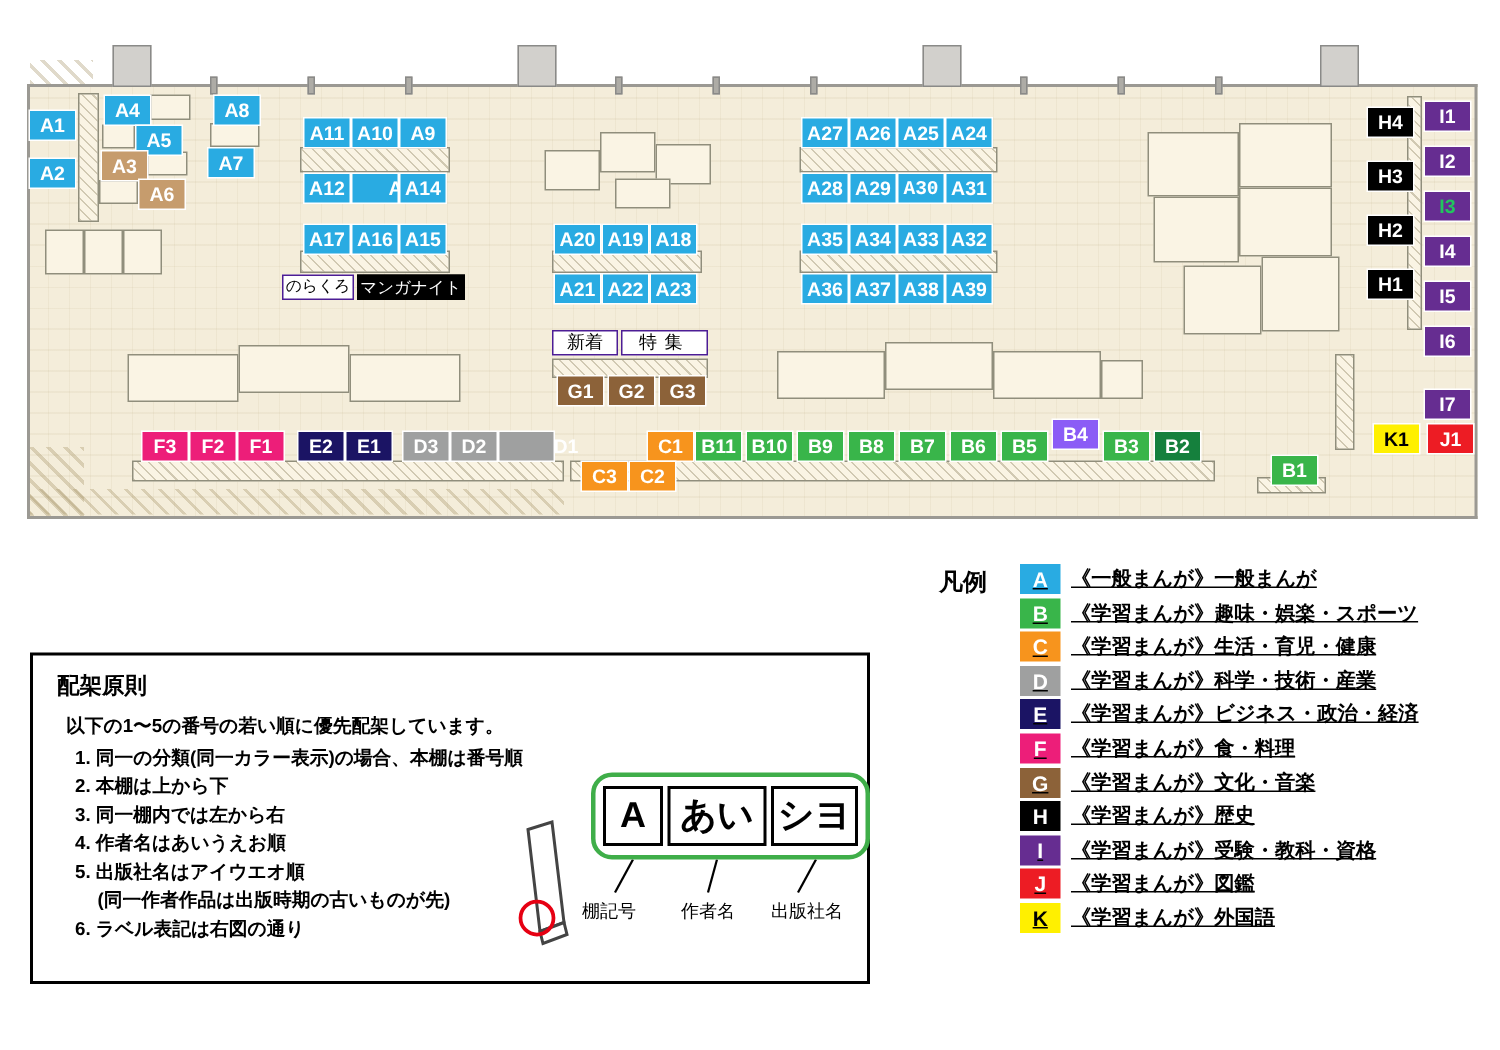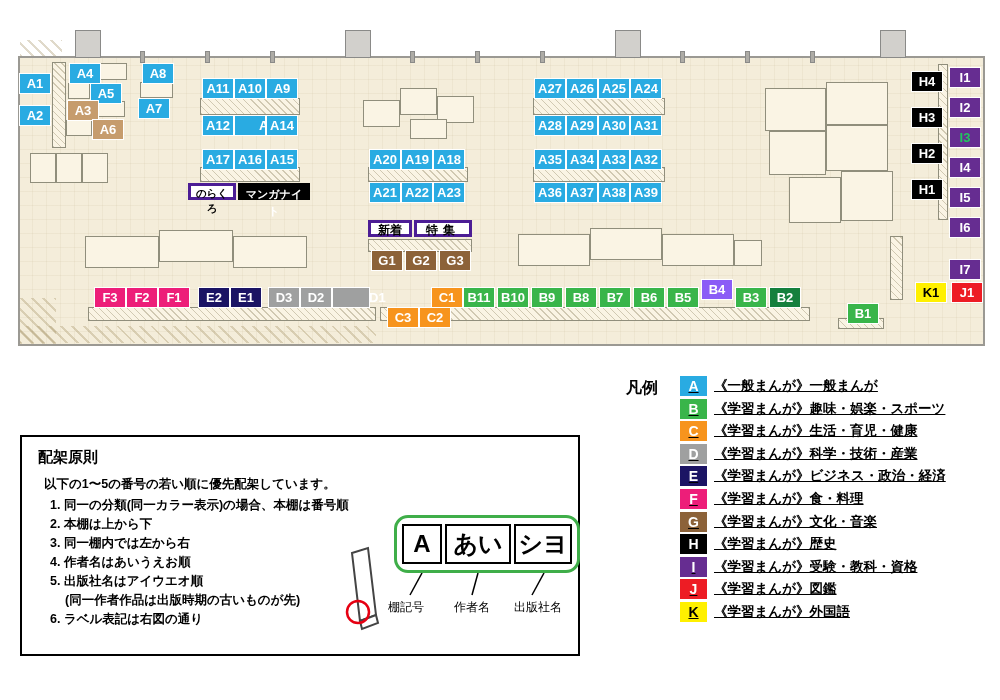--- a/index.html
+++ b/index.html
@@ -22,22 +22,22 @@
   .pillar{position:absolute;background:#d2d0cc;border:1px solid #8a8a88;box-sizing:border-box;}
   .tick{position:absolute;width:5px;height:12px;background:#aeaca6;border:1px solid #8a8a88;box-sizing:border-box;}
   .shelf{position:absolute;background:#faf4e4;border:1px solid #908e7c;box-sizing:border-box;}
   .hatch{background-image:repeating-linear-gradient(45deg, rgba(141,130,96,.38) 0 1px, transparent 1px 5px);}
   .band{position:absolute;background-image:repeating-linear-gradient(45deg, rgba(166,148,104,.35) 0 2px, transparent 2px 8px);}
   .tag{
     position:absolute;width:30px;height:19px;line-height:19px;text-align:center;
     font-size:13px;font-weight:bold;box-sizing:border-box;box-shadow:0 0 0 1px #ffffff;
   }
   .note{
-    position:absolute;height:17px;line-height:15px;text-align:center;font-size:11px;font-weight:bold;
-    background:#fff;border:3px solid #4c1d95;color:#000;box-sizing:border-box;
+    position:absolute;height:17px;line-height:15px;text-align:center;font-size:11px;font-weight:normal;
+    background:#fff;border:1px solid #4c1d95;color:#000;box-sizing:border-box;
   }
   .note.dark{background:#000;color:#fff;border-color:#000;line-height:17px;}
   
   #principles{
     position:absolute;left:20px;top:435px;width:560px;height:221px;
     border:2px solid #000;background:#fff;box-sizing:border-box;
   }
   .pr-title{position:absolute;left:16px;top:11px;font-size:15px;font-weight:bold;}
   .pr-intro{position:absolute;left:22px;top:39px;font-size:12.5px;font-weight:bold;}
   .pr-items{position:absolute;left:28px;top:59px;font-size:12.5px;line-height:19px;font-weight:bold;}
@@ -151,21 +151,21 @@
   <div class="tag" style="left: 434px; top: 150px; background-color: rgb(41, 171, 226); color: rgb(255, 255, 255);">A18</div>
   <div class="tag" style="left: 370px; top: 183px; background-color: rgb(41, 171, 226); color: rgb(255, 255, 255);">A21</div>
   <div class="tag" style="left: 402px; top: 183px; background-color: rgb(41, 171, 226); color: rgb(255, 255, 255);">A22</div>
   <div class="tag" style="left: 434px; top: 183px; background-color: rgb(41, 171, 226); color: rgb(255, 255, 255);">A23</div>
   <div class="tag" style="left: 535px; top: 79px; background-color: rgb(41, 171, 226); color: rgb(255, 255, 255);">A27</div>
   <div class="tag" style="left: 567px; top: 79px; background-color: rgb(41, 171, 226); color: rgb(255, 255, 255);">A26</div>
   <div class="tag" style="left: 599px; top: 79px; background-color: rgb(41, 171, 226); color: rgb(255, 255, 255);">A25</div>
   <div class="tag" style="left: 631px; top: 79px; background-color: rgb(41, 171, 226); color: rgb(255, 255, 255);">A24</div>
   <div class="tag" style="left: 535px; top: 116px; background-color: rgb(41, 171, 226); color: rgb(255, 255, 255);">A28</div>
   <div class="tag" style="left: 567px; top: 116px; background-color: rgb(41, 171, 226); color: rgb(255, 255, 255);">A29</div>
-  <div class="tag" style="left: 599px; top: 116px; background-color: rgb(41, 171, 226); color: rgb(255, 255, 255);">A30</div>
+  <div class="tag" style="left: 599px; top: 116px; background-color: rgb(41, 171, 226); color: rgb(255, 255, 255); font-family: Liberation Mono, monospace;">A30</div>
   <div class="tag" style="left: 631px; top: 116px; background-color: rgb(41, 171, 226); color: rgb(255, 255, 255);">A31</div>
   <div class="tag" style="left: 535px; top: 150px; background-color: rgb(41, 171, 226); color: rgb(255, 255, 255);">A35</div>
   <div class="tag" style="left: 567px; top: 150px; background-color: rgb(41, 171, 226); color: rgb(255, 255, 255);">A34</div>
   <div class="tag" style="left: 599px; top: 150px; background-color: rgb(41, 171, 226); color: rgb(255, 255, 255);">A33</div>
   <div class="tag" style="left: 631px; top: 150px; background-color: rgb(41, 171, 226); color: rgb(255, 255, 255);">A32</div>
   <div class="tag" style="left: 535px; top: 183px; background-color: rgb(41, 171, 226); color: rgb(255, 255, 255);">A36</div>
   <div class="tag" style="left: 567px; top: 183px; background-color: rgb(41, 171, 226); color: rgb(255, 255, 255);">A37</div>
   <div class="tag" style="left: 599px; top: 183px; background-color: rgb(41, 171, 226); color: rgb(255, 255, 255);">A38</div>
   <div class="tag" style="left: 631px; top: 183px; background-color: rgb(41, 171, 226); color: rgb(255, 255, 255);">A39</div>
   <div class="tag" style="left: 372px; top: 251px; background-color: rgb(140, 98, 57); color: rgb(255, 255, 255);">G1</div>

